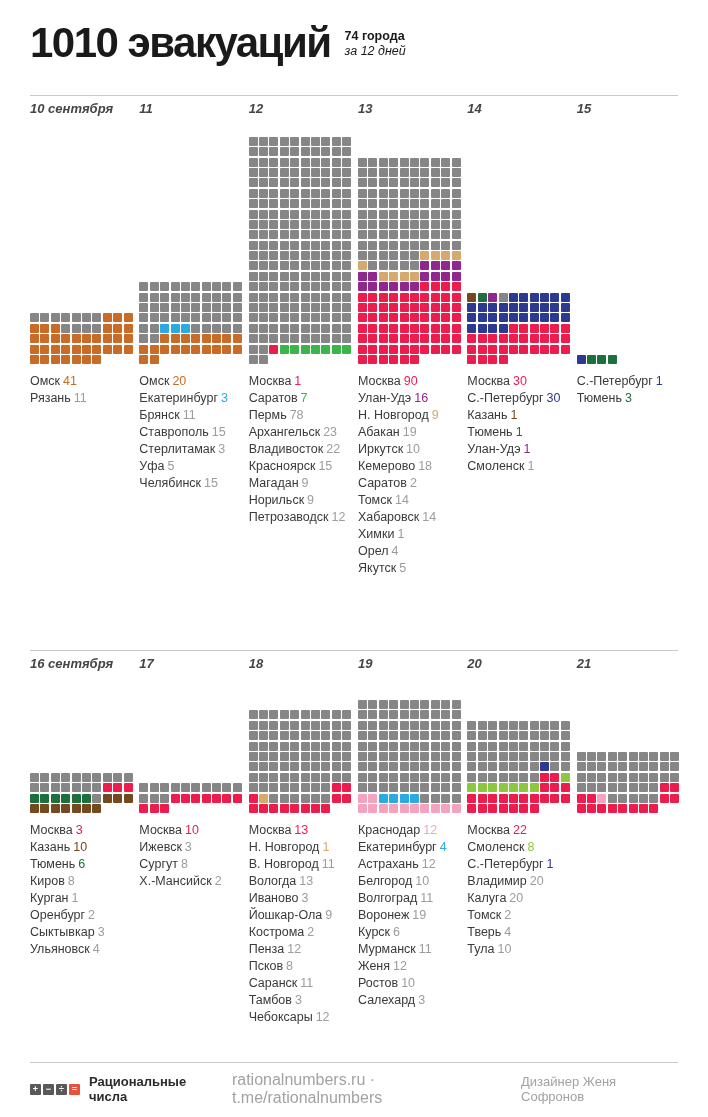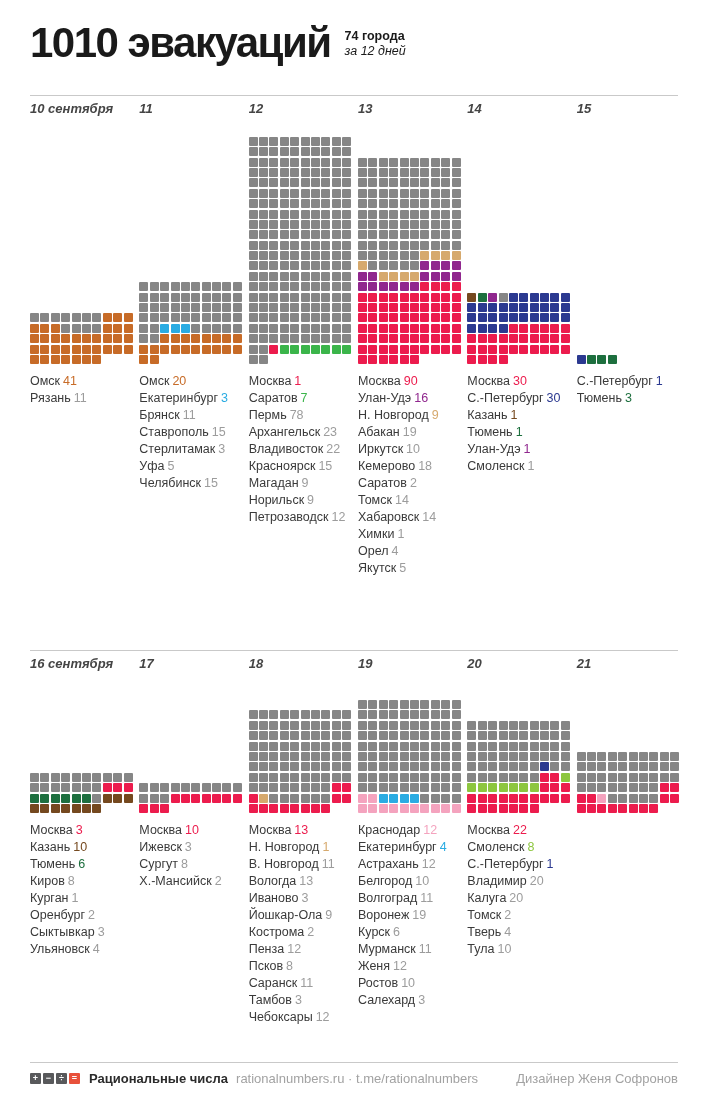--- a/index.html
+++ b/index.html
@@ -32,21 +32,21 @@
   .list{margin-top:9px;}
   .city{font-size:12.5px;line-height:17px;color:#3a3a3a;}
   .city .nm{color:#3a3a3a;}
   .city .val{margin-left:3px;}
 
   footer{position:absolute;top:1071px;left:30px;right:30px;display:flex;align-items:center;}
   .logo{display:flex;gap:2px;margin-right:9px;}
   .logo span{display:block;width:11px;height:11px;border-radius:1px;color:#ffffff;
     font-size:9px;font-weight:700;line-height:11px;text-align:center;}
   .brand{font-size:13px;font-weight:700;color:#2b2b2b;}
-  .links{font-size:13px;color:#a2a2a2;margin-left:8px;text-align:right;}
+  .links{font-size:16px;color:#a2a2a2;margin-left:8px;}
   .credit{font-size:13px;color:#a2a2a2;margin-left:auto;}
 </style>
 </head>
 <body>
 
 <div class="page">
 
   <header>
     <h1>1010 эвакуаций</h1>
     <div class="subtitle">

